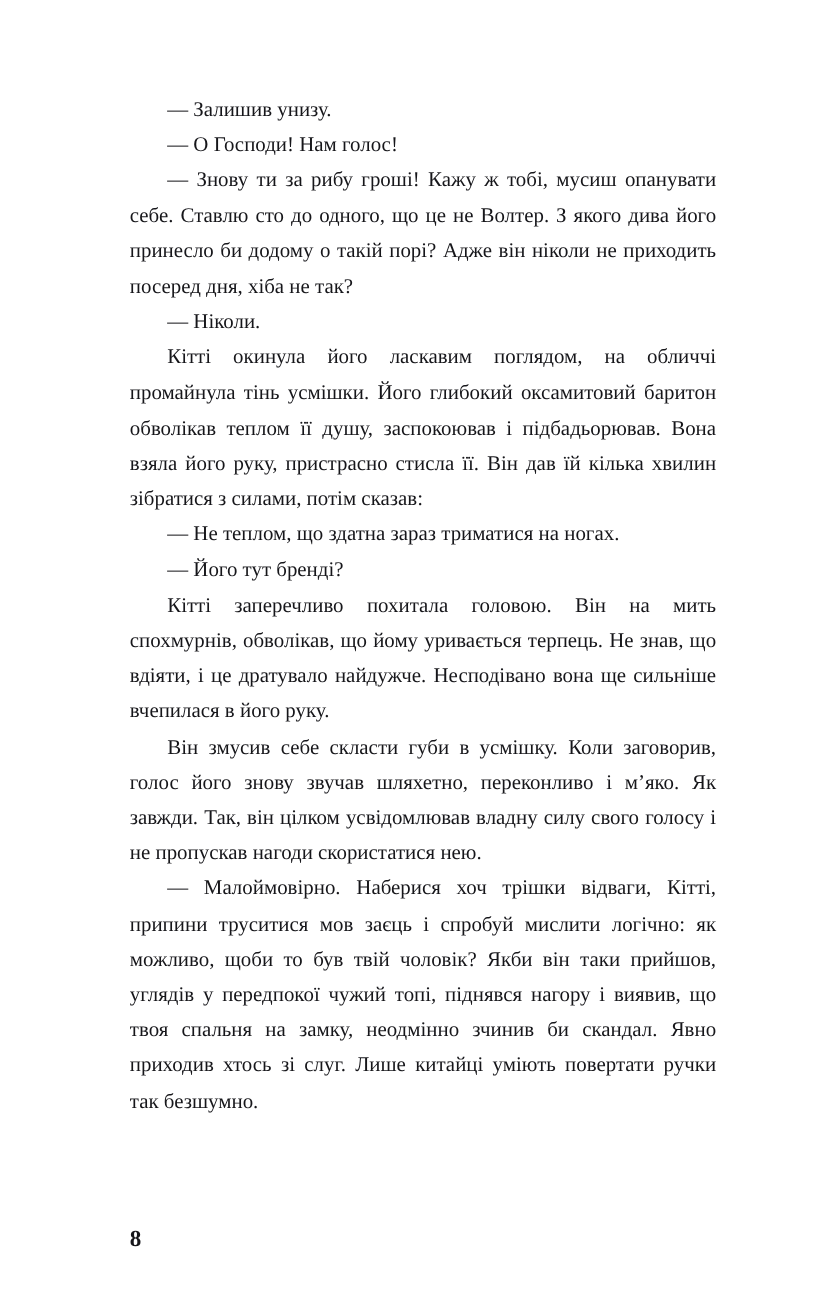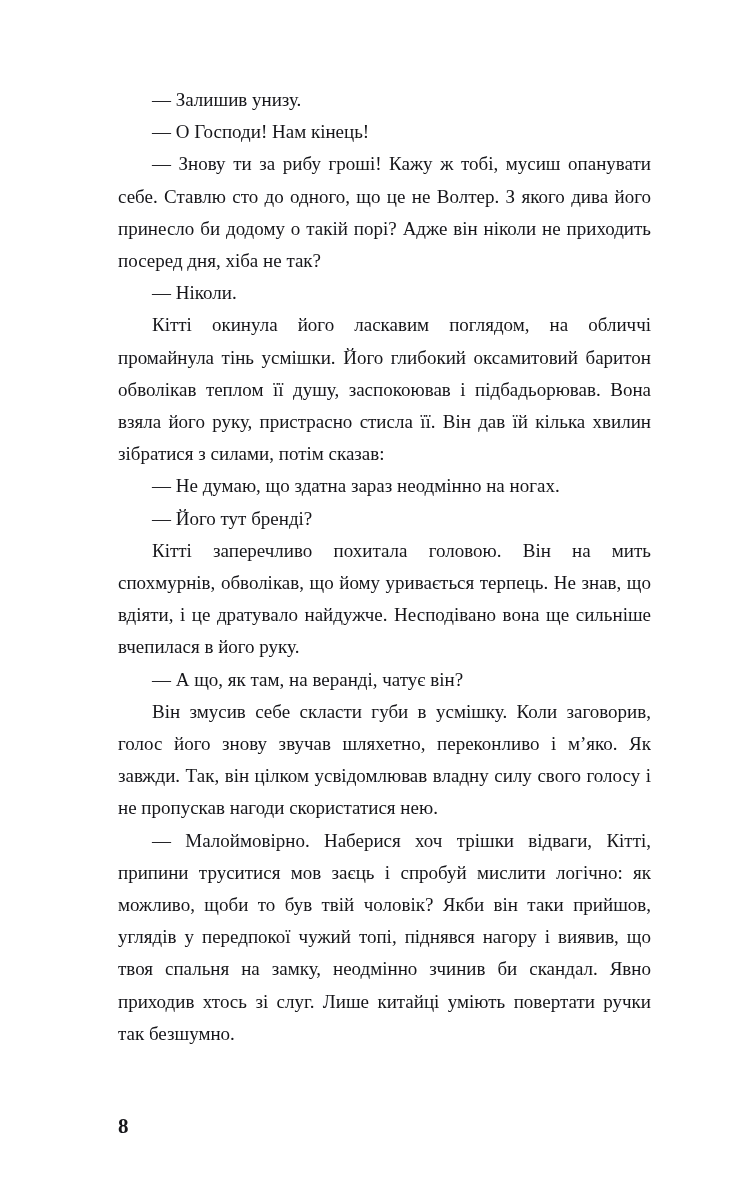--- a/index.html
+++ b/index.html
@@ -42,25 +42,24 @@
     font-family: "Liberation Serif", "DejaVu Serif", serif;
     color: #16161a;
   }
 </style>
 </head>
 <body>
 
 <div class="page">
   <div class="text-block">
     <p class="para">— Залишив унизу.</p>
-    <p class="para">— О Господи! Нам кінець!</p>
+    <p class="para">— О Господи! Нам голос!</p>
     <p class="para">— Знову ти за рибу гроші! Кажу ж тобі, мусиш опанувати себе. Ставлю сто до одного, що це не Волтер. З якого дива його принесло би додому о такій порі? Адже він ніколи не приходить посеред дня, хіба не так?</p>
     <p class="para">— Ніколи.</p>
     <p class="para">Кітті окинула його ласкавим поглядом, на обличчі промайнула тінь усмішки. Його глибокий оксамитовий баритон обволікав теплом її душу, заспокоював і підбадьорював. Вона взяла його руку, пристрасно стисла її. Він дав їй кілька хвилин зібратися з силами, потім сказав:</p>
-    <p class="para">— Не думаю, що здатна зараз неодмінно на ногах.</p>
+    <p class="para">— Не теплом, що здатна зараз триматися на ногах.</p>
     <p class="para">— Його тут бренді?</p>
     <p class="para">Кітті заперечливо похитала головою. Він на мить спохмурнів, обволікав, що йому уривається терпець. Не знав, що вдіяти, і це дратувало найдужче. Несподівано вона ще сильніше вчепилася в його руку.</p>
-    <p class="para">— А що, як там, на веранді, чатує він?</p>
     <p class="para">Він змусив себе скласти губи в усмішку. Коли заговорив, голос його знову звучав шляхетно, переконливо і м’яко. Як завжди. Так, він цілком усвідомлював владну силу свого голосу і не пропускав нагоди скористатися нею.</p>
     <p class="para">— Малоймовірно. Наберися хоч трішки відваги, Кітті, припини труситися мов заєць і спробуй мислити логічно: як можливо, щоби то був твій чоловік? Якби він таки прийшов, углядів у передпокої чужий топі, піднявся нагору і виявив, що твоя спальня на замку, неодмінно зчинив би скандал. Явно приходив хтось зі слуг. Лише китайці уміють повертати ручки так безшумно.</p>
   </div>
   <div class="page-number">8</div>
 </div>
 
 </body></html>

